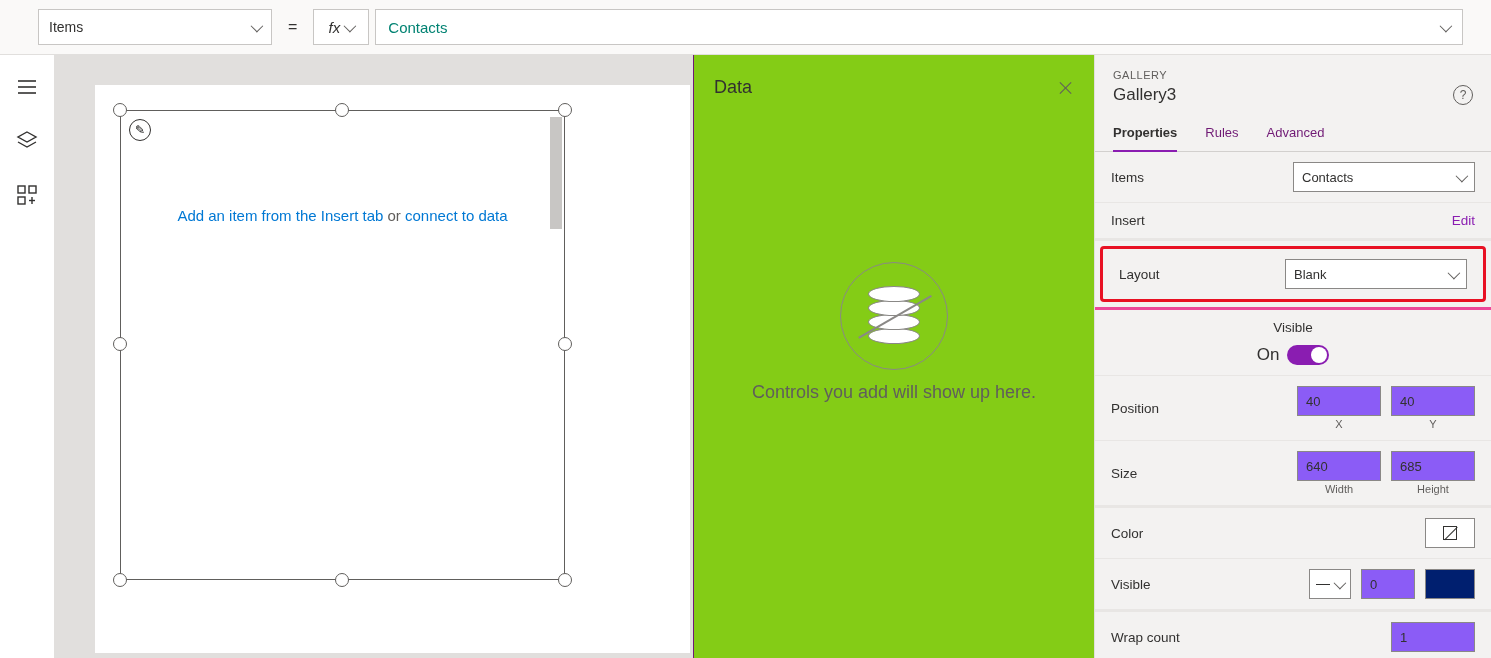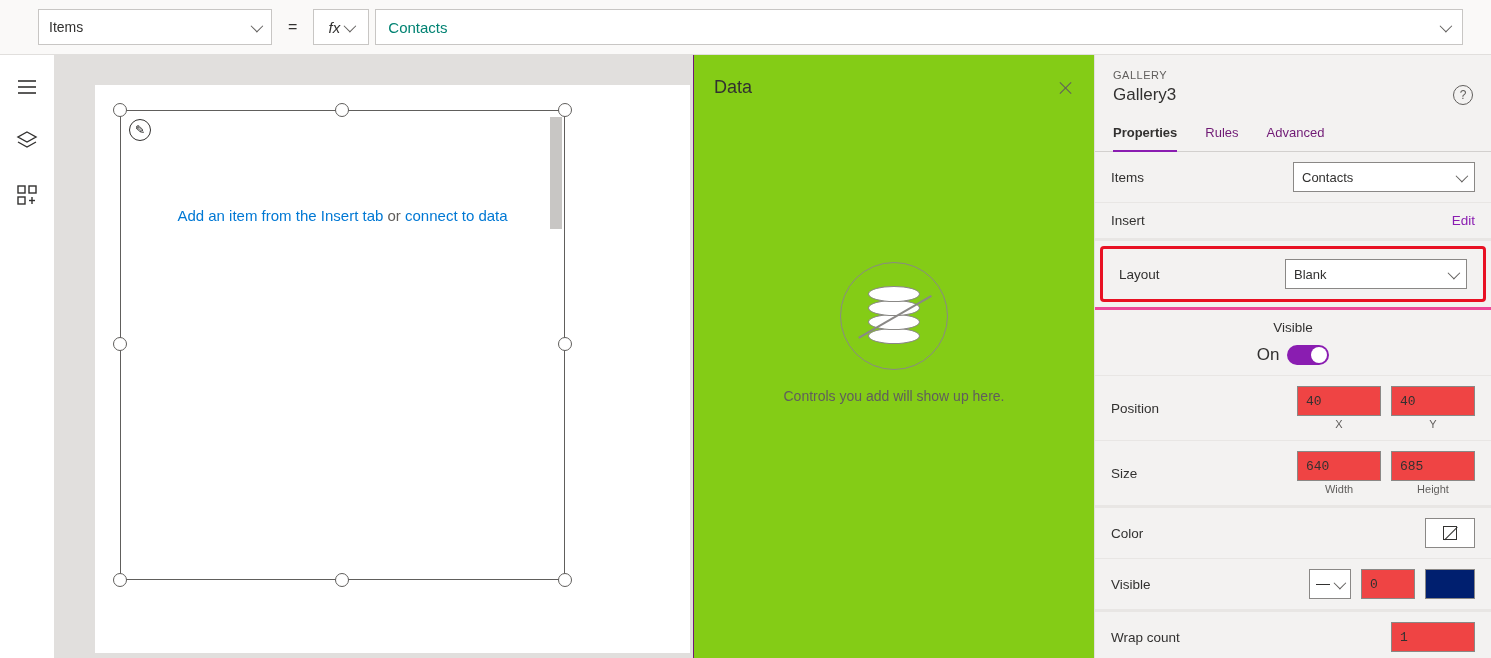--- a/index.html
+++ b/index.html
@@ -41,38 +41,38 @@
     .data-panel-title { font-size: 18px; color: #323130; }
     .close-x { width: 16px; height: 16px; cursor: pointer; position: relative; }
     .close-x::before, .close-x::after { content: ""; position: absolute; left: 7px; top: 0; width: 1.2px; height: 16px; background: #605e5c; }
     .close-x::before { transform: rotate(45deg); } .close-x::after { transform: rotate(-45deg); }
     .data-empty { flex: 1; display: flex; flex-direction: column; align-items: center; justify-content: flex-start; padding-top: 130px; }
     .data-empty-icon { width: 108px; height: 108px; border: 1.8px solid #8a8886; border-radius: 50%; display: flex; align-items: center; justify-content: center; margin-bottom: 12px; position: relative; }
     .db-icon { width: 52px; height: 60px; position: relative; }
     .db-ellipse { width: 52px; height: 16px; border: 1.8px solid #8a8886; border-radius: 50%; position: absolute; background: #fff; }
     .db-e0 { top: 0; } .db-e1 { top: 14px; } .db-e2 { top: 28px; } .db-e3 { top: 42px; }
     .db-slash { position: absolute; width: 84px; height: 1.8px; background: #8a8886; top: 53px; left: 12px; transform: rotate(-30deg); }
-    .data-empty-text { color: #605e5c; font-size: 14px; margin-top: 6px; }
+    .data-empty-text { color: #605e5c; font-size: 18px; }
 
     
     .props-panel { width: 397px; background: #f3f2f1; position: absolute; right: 0; top: 55px; bottom: 0; display: flex; flex-direction: column; border-left: 1px solid #e1dfdd; }
     .props-header { padding: 14px 18px 8px 18px; }
     .props-category { font-size: 11px; letter-spacing: 0.5px; color: #605e5c; text-transform: uppercase; }
     .props-name { font-size: 17px; color: #323130; margin-top: 4px; }
     .help-icon { position: absolute; right: 18px; top: 30px; width: 20px; height: 20px; border: 1.2px solid #605e5c; border-radius: 50%; display: flex; align-items: center; justify-content: center; font-size: 12px; color: #605e5c; cursor: pointer; }
     .props-tabs { display: flex; gap: 28px; padding: 6px 18px 0 18px; border-bottom: 1px solid #d2d0ce; }
     .props-tab { padding: 6px 0 10px 0; font-size: 13px; color: #701a75; cursor: pointer; }
     .props-tab.active { color: #323130; font-weight: 600; border-bottom: 2px solid #8a1db1; margin-bottom: -1px; }
     .props-rows { overflow-y: auto; }
     .prop-row { display: flex; align-items: center; justify-content: space-between; padding: 10px 16px; border-bottom: 1px solid #e8e6e4; gap: 10px; }
     .prop-row.group-sep { border-bottom: 3px solid #e8e6e4; }
     .prop-label { font-size: 13.5px; color: #323130; }
     .prop-dropdown { width: 182px; height: 30px; background: #fff; border: 1px solid #8a8886; display: flex; align-items: center; padding: 0 8px; font-size: 13px; color: #323130; justify-content: space-between; cursor: pointer; }
     .prop-link { color: #8a1db1; font-size: 13.5px; cursor: pointer; }
-    .prop-input { width: 84px; height: 30px; background: #ef4444; border: 1px solid #8a8886; padding: 0 8px; font-size: 13px; color: #323130; font-family: Liberation Mono, monospace; }
+    .prop-input { width: 84px; height: 30px; background: #8b5cf6; border: 1px solid #8a8886; padding: 0 8px; font-size: 13px; color: #323130; }
     .prop-input-sm { width: 54px; }
     .prop-num-col { display: flex; flex-direction: column; align-items: center; gap: 2px; }
     .prop-num-sublabel { font-size: 11px; color: #605e5c; }
     .prop-pair { display: flex; gap: 10px; }
     .toggle { width: 42px; height: 20px; background: #8a1db1; border-radius: 10px; position: relative; cursor: pointer; }
     .toggle::after { content: ""; position: absolute; right: 2px; top: 2px; width: 16px; height: 16px; background: #fff; border-radius: 50%; }
     .toggle-wrap { display: flex; align-items: center; gap: 8px; font-size: 17px; color: #323130; }
     .highlight-box { border: 3px solid #e81123; border-radius: 4px; margin: 5px; }
     .border-style { width: 42px; height: 30px; background: #fff; border: 1px solid #8a8886; display: flex; align-items: center; cursor: pointer; justify-content: space-between; padding: 0 6px; }
     .border-line { width: 14px; height: 0; border-top: 1.3px solid #323130; }

